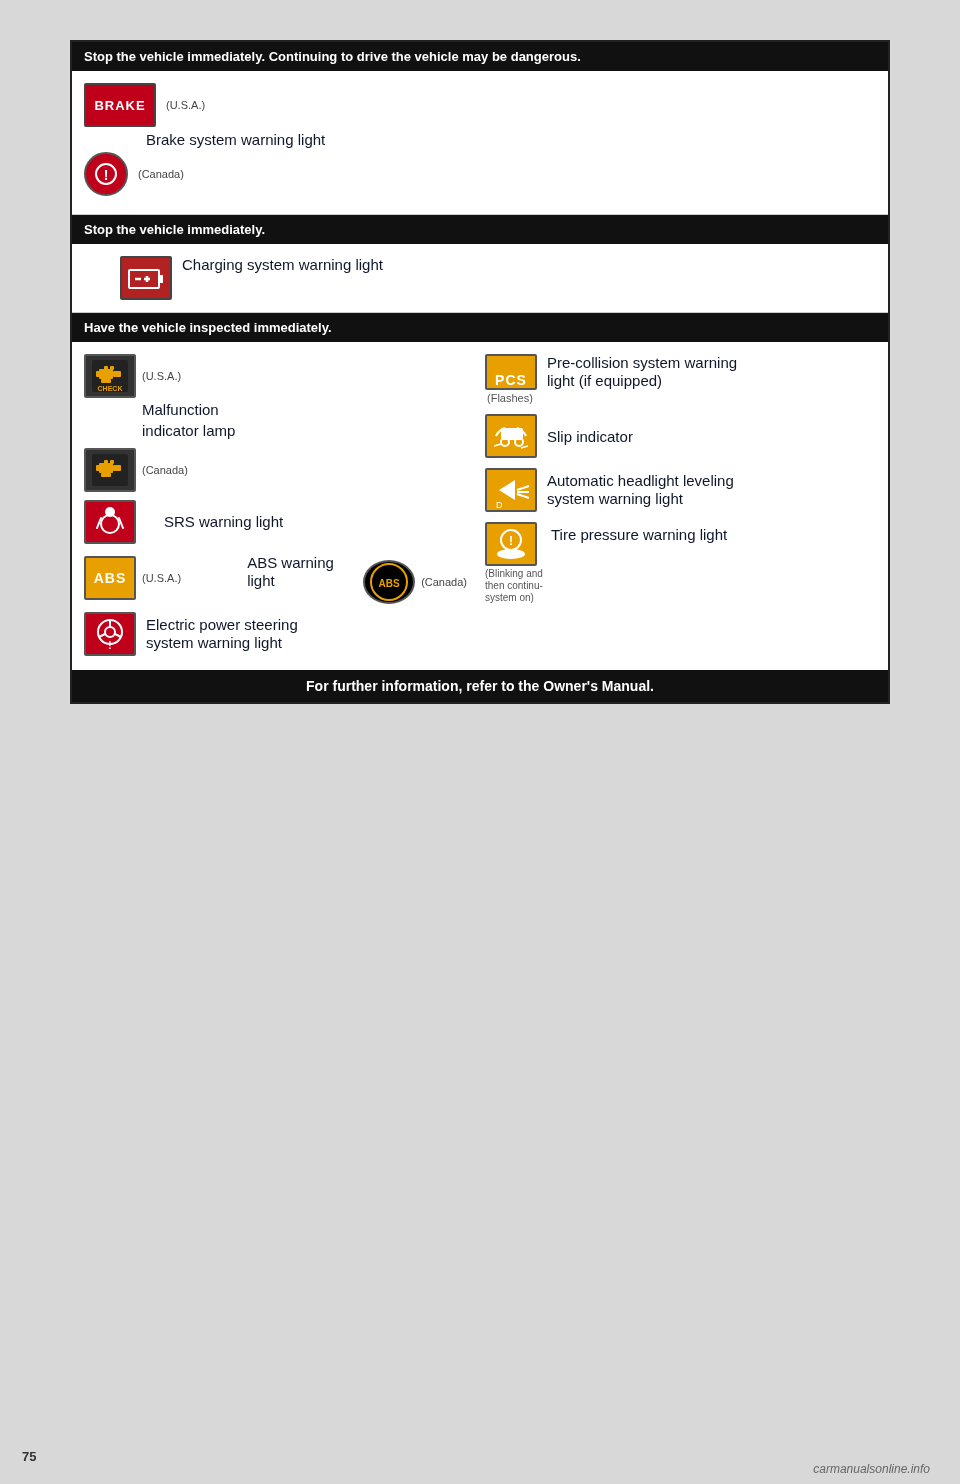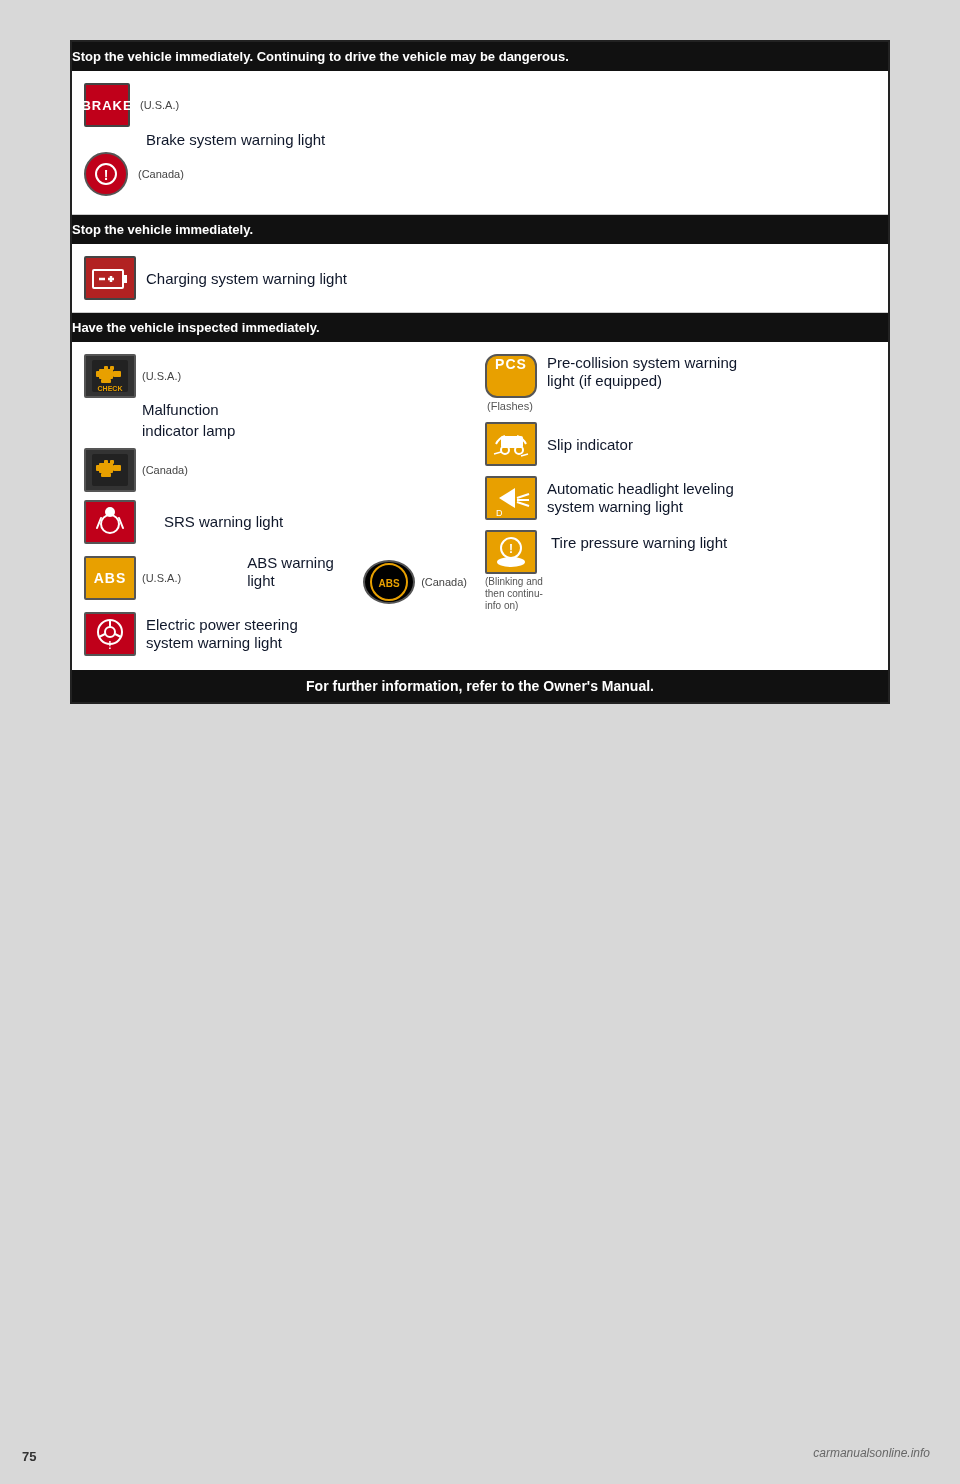--- a/index.html
+++ b/index.html
@@ -16,21 +16,21 @@
     .page-num {
       position: absolute;
       bottom: 20px;
       left: 22px;
       font-size: 13px;
       color: #333;
       font-weight: bold;
     }
     .watermark {
       position: absolute;
-      bottom: 24px;
+      bottom: 8px;
       right: 30px;
       font-size: 12px;
       color: #666;
       font-style: italic;
     }
     .section-label {
       font-size: 13px;
       font-weight: bold;
       color: #222;
       margin-bottom: 12px;
@@ -70,21 +70,21 @@
     .outer-box {
       border: 2px solid #222;
       background: #fff;
       margin-top: 0;
     }
     .section-header {
       background: #111;
       color: #fff;
       font-size: 13px;
       font-weight: bold;
-      padding: 7px 0;
+      padding: 7px 12px;
     }
     .section-content {
       background: #fff;
       padding: 12px 12px;
       border-bottom: 1px solid #ccc;
     }
     .small-label {
       font-size: 11px;
       color: #444;
       margin-right: 8px;
@@ -102,21 +102,21 @@
       font-size: 14px;
       font-weight: bold;
       padding: 8px;
     }
     
     svg { display: block; }
 
     .brake-icon-box {
       background: #c0001a;
       border: 2px solid #444;
-      width: 46px; height: 44px;
+      width: 72px; height: 44px;
       display: flex; align-items: center; justify-content: center;
       margin-right: 10px; border-radius: 2px; flex-shrink: 0;
     }
     .black-icon-box {
       background: #000;
       border: 2px solid #444;
       width: 52px; height: 44px;
       display: flex; align-items: center; justify-content: center;
       margin-right: 10px; border-radius: 2px; flex-shrink: 0;
     }
@@ -165,21 +165,21 @@
               </svg>
             </div>
             <span class="small-label">(Canada)</span>
           </div>
         </div>
       </div>
     </div>
 
     <div class="section-header">Stop the vehicle immediately.</div>
     <div class="section-content">
-      <div style="display:flex; align-items:center;">
+      <div style="display:flex; margin-left:36px;">
 
         <div class="black-icon-box" style="background:#b22222; margin-right:10px;">
           <svg width="38" height="28" viewBox="0 0 38 28">
             <rect x="2" y="6" width="30" height="18" fill="none" stroke="#fff" stroke-width="2" rx="1"></rect>
             <rect x="32" y="11" width="4" height="8" fill="#fff"></rect>
 
             <line x1="8" y1="15" x2="14" y2="15" stroke="#fff" stroke-width="2.5"></line>
 
             <line x1="20" y1="12" x2="20" y2="18" stroke="#fff" stroke-width="2.5"></line>
             <line x1="17" y1="15" x2="23" y2="15" stroke="#fff" stroke-width="2.5"></line>
@@ -285,21 +285,21 @@
             <div>
               <span class="big-desc">Electric power steering<br>system warning light</span>
             </div>
           </div>
         </div>
 
         <div class="col-right">
 
           <div style="display:flex; align-items:flex-start; margin-bottom:10px;">
             <div style="display:flex; flex-direction:column; align-items:flex-start;">
-              <div style="background:#e8a000; border:2px solid #555; width:52px; height:44px; display:flex; align-items:flex-start; justify-content:center; margin-right:6px; border-radius:12px;">
+              <div style="background:#e8a000; border:2px solid #555; width:52px; height:36px; display:flex; align-items:flex-end; justify-content:center; margin-right:6px; border-radius:2px;">
                 <span style="color:#fff; font-weight:bold; font-size:14px; letter-spacing:1px;">PCS</span>
               </div>
               <div style="font-size:11px; color:#555; margin-top:2px; margin-left:2px;">(Flashes)</div>
             </div>
             <div style="margin-left:4px;">
               <span class="big-desc">Pre-collision system warning<br>light (if equipped)</span>
             </div>
           </div>
 
           <div style="display:flex; align-items:center; margin-bottom:10px; margin-top:4px;">
@@ -338,21 +338,21 @@
           <div style="display:flex; align-items:flex-start; margin-bottom:10px;">
             <div style="display:flex; flex-direction:column; align-items:flex-start;">
               <div style="background:#e8a000; border:2px solid #555; width:52px; height:44px; display:flex; align-items:center; justify-content:center; margin-right:6px; border-radius:2px;">
                 <svg width="38" height="36" viewBox="0 0 38 36">
 
                   <ellipse cx="19" cy="28" rx="14" ry="5" fill="#fff"></ellipse>
                   <circle cx="19" cy="14" r="10" fill="none" stroke="#fff" stroke-width="2"></circle>
                   <text x="19" y="19" text-anchor="middle" fill="#fff" font-size="12" font-weight="bold">!</text>
                 </svg>
               </div>
-              <div style="font-size:10px; color:#555; max-width:62px; line-height:1.2; margin-top:2px;">(Blinking and then continu- info on)</div>
+              <div style="font-size:10px; color:#555; max-width:62px; line-height:1.2; margin-top:2px;">(Blinking and then continu- system on)</div>
             </div>
             <div style="margin-left:4px; margin-top:4px;">
               <span class="big-desc">Tire pressure warning light</span>
             </div>
           </div>
         </div>
       </div>
     </div>
 
     <div class="footer-bar">For further information, refer to the Owner's Manual.</div>

